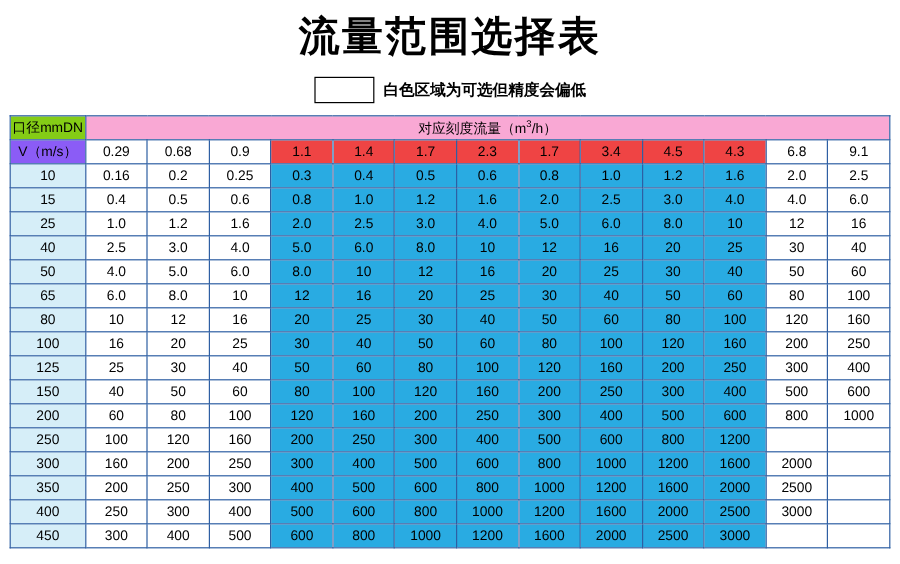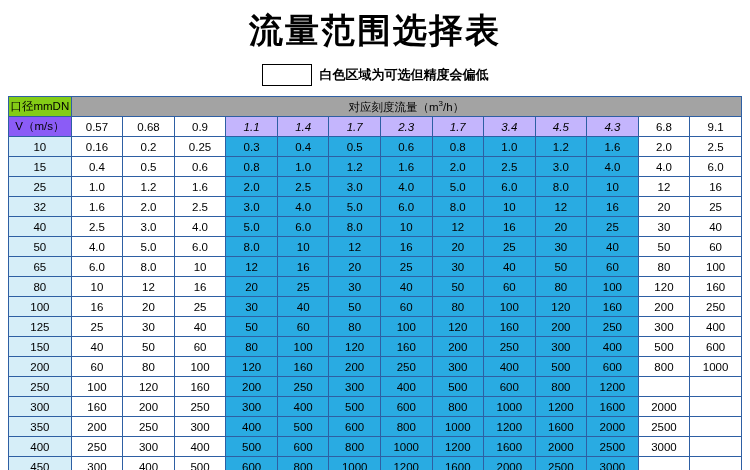--- a/index.html
+++ b/index.html
@@ -70,36 +70,35 @@
     font-weight: normal;
     white-space: nowrap;
     overflow: hidden;
   }
   .hdr-left {
     background: #84cc16;
     font-weight: bold;
     font-size: 11.5px;
   }
   .hdr-span {
-    background: #a3a3a3;
+    background: #f9a8d4;
     font-weight: bold;
     font-size: 12px;
   }
   .col-head-label {
     background: #8b5cf6;
     font-weight: bold;
   }
   .col-head-white {
     background: #ffffff;
     font-weight: bold;
   }
   .col-head-blue {
-    background: #c4b5fd;
-    font-weight: bold;
-    font-style: italic;
+    background: #ef4444;
+    font-weight: bold;
   }
   .rowhead {
     background: #d6eef8;
     font-weight: bold;
   }
   .cell-white { background: #ffffff; }
   .cell-blue { background: #29abe2; font-weight: bold; }
   .cell-blank { background: #ffffff; border: 1px solid #2e5fa3; }
   sup { font-size: 8px; vertical-align: super; }
   .first-col { width: 62px; }
@@ -139,21 +138,21 @@
       </colgroup>
       <thead>
         <tr>
           <td class="hdr-left">口径mmDN</td>
           <td class="hdr-span" colspan="13">
             <span>对应刻度流量（m</span><sup>3</sup><span>/h）</span>
           </td>
         </tr>
         <tr id="velocity-row">
           <td class="col-head-label">V（m/s）</td>
-        <td class="col-head-white">0.57</td>
+        <td class="col-head-white">0.29</td>
             <td class="col-head-white">0.68</td>
             <td class="col-head-white">0.9</td>
             <td class="col-head-blue">1.1</td>
             <td class="col-head-blue">1.4</td>
             <td class="col-head-blue">1.7</td>
             <td class="col-head-blue">2.3</td>
             <td class="col-head-blue">1.7</td>
             <td class="col-head-blue">3.4</td>
             <td class="col-head-blue">4.5</td>
             <td class="col-head-blue">4.3</td>
@@ -204,36 +203,20 @@
             <td class="cell-blue">3.0</td>
             <td class="cell-blue">4.0</td>
             <td class="cell-blue">5.0</td>
             <td class="cell-blue">6.0</td>
             <td class="cell-blue">8.0</td>
             <td class="cell-blue">10</td>
             <td class="cell-white">12</td>
             <td class="cell-white">16</td>
           </tr>
           <tr>
-            <td class="rowhead">32</td>
-            <td class="cell-white">1.6</td>
-            <td class="cell-white">2.0</td>
-            <td class="cell-white">2.5</td>
-            <td class="cell-blue">3.0</td>
-            <td class="cell-blue">4.0</td>
-            <td class="cell-blue">5.0</td>
-            <td class="cell-blue">6.0</td>
-            <td class="cell-blue">8.0</td>
-            <td class="cell-blue">10</td>
-            <td class="cell-blue">12</td>
-            <td class="cell-blue">16</td>
-            <td class="cell-white">20</td>
-            <td class="cell-white">25</td>
-          </tr>
-          <tr>
             <td class="rowhead">40</td>
             <td class="cell-white">2.5</td>
             <td class="cell-white">3.0</td>
             <td class="cell-white">4.0</td>
             <td class="cell-blue">5.0</td>
             <td class="cell-blue">6.0</td>
             <td class="cell-blue">8.0</td>
             <td class="cell-blue">10</td>
             <td class="cell-blue">12</td>
             <td class="cell-blue">16</td>

